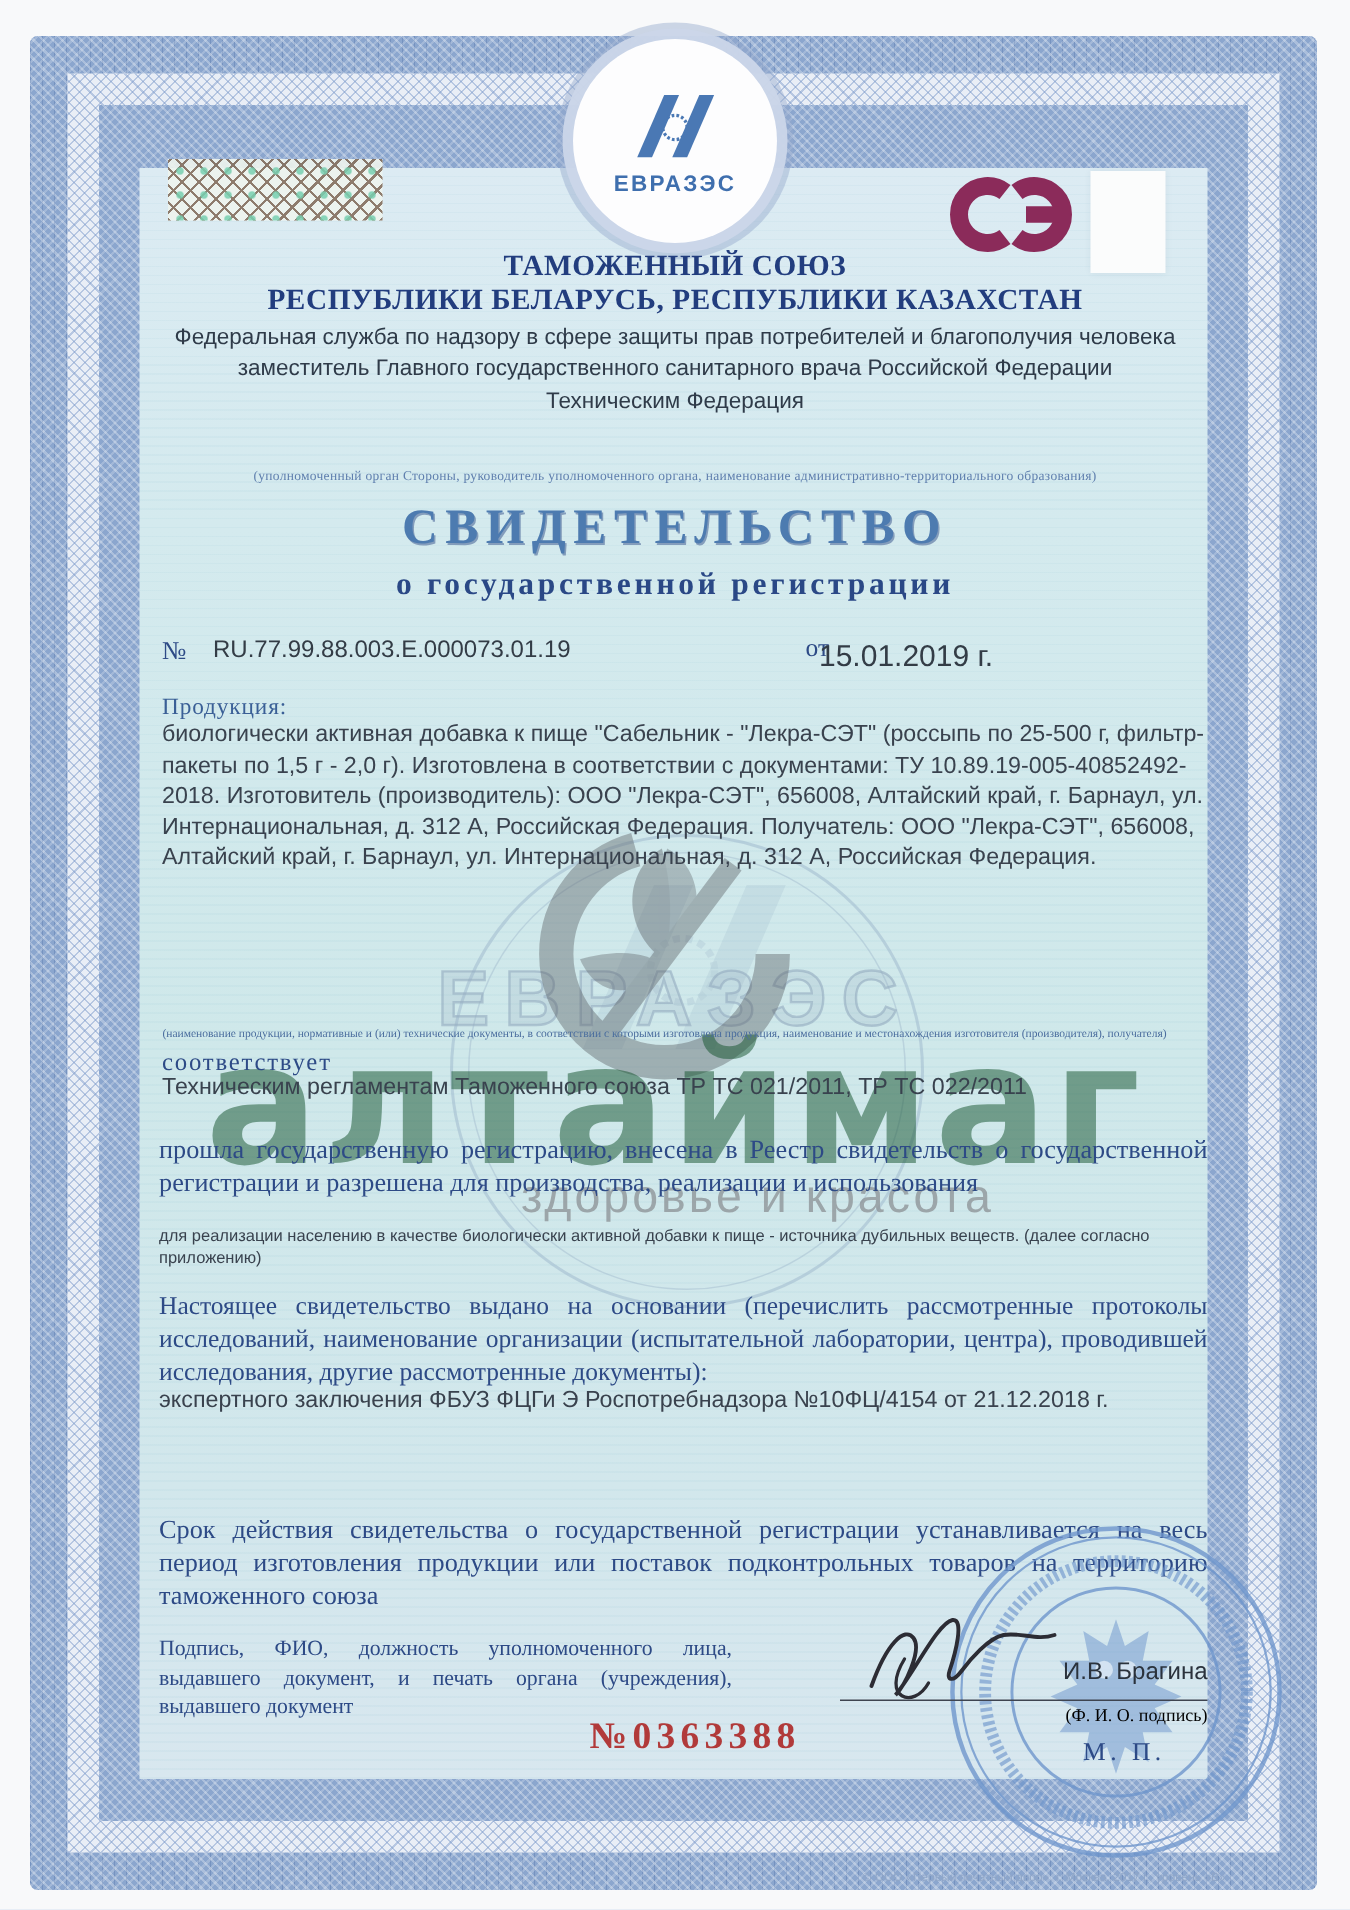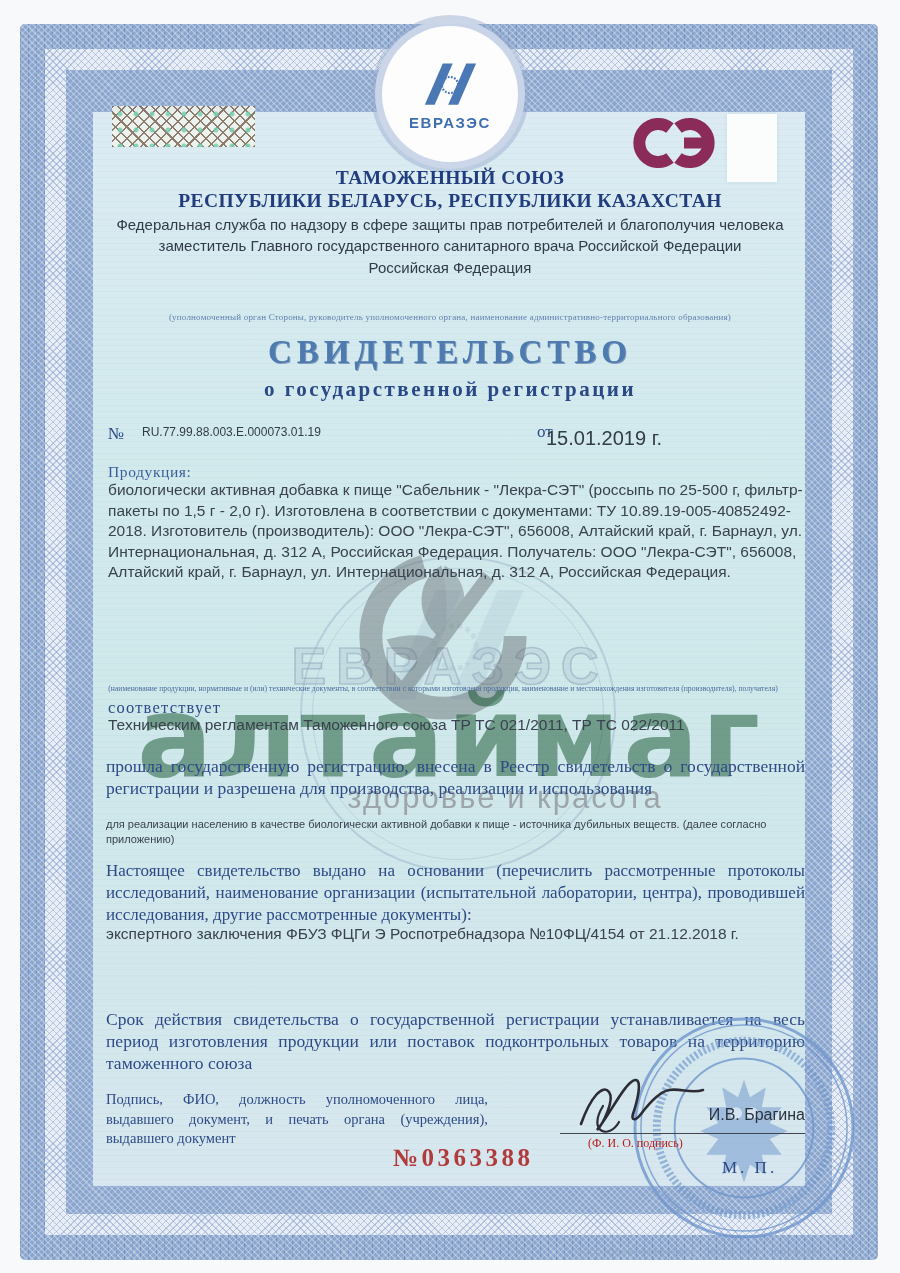--- a/index.html
+++ b/index.html
@@ -71,37 +71,37 @@
     margin-top:12px; font-weight:bold; font-size:33px; letter-spacing:5px; color:#4d7bb0;
     text-shadow:1px 1px 0 rgba(36,64,126,.45);
   }
   .title-sub { margin-top:6px; font-weight:bold; font-size:21px; letter-spacing:2.5px; color:#2a4886; }
   
   .abs { position:absolute; z-index:7; }
   .serif-navy { color:#2d4a86; }
   .sans-text { font-family:"Liberation Sans", sans-serif; color:#39424e; }
   .numrow { left:108px; top:424px; width:697px; height:22px; font-size:17px; }
   .numrow .no-label { position:absolute; left:0; top:0; color:#2d4a86; }
-  .numrow .no-value { position:absolute; left:34px; top:1px; font-family:"Liberation Sans", sans-serif; font-size:12px; color:#333c46; }
+  .numrow .no-value { position:absolute; left:34px; top:1px; font-family:"Liberation Sans", sans-serif; font-size:16px; color:#333c46; }
   .numrow .date-label { position:absolute; left:429px; top:-2px; color:#2d4a86; }
   .numrow .date-value { position:absolute; left:438px; top:3px; font-family:"Liberation Sans", sans-serif; font-size:20px; color:#333c46; }
   .product-label { left:108px; top:463px; font-size:15.5px; letter-spacing:.6px; color:#3a5f96; }
   .product-text { left:108px; top:480px; width:699px; font-size:15.5px; line-height:1.33; }
   .product-caption { left:87px; top:684px; width:712px; text-align:center; font-size:7.7px; color:#4a6d9e; }
   .conforms-label { left:108px; top:698px; font-size:16.5px; letter-spacing:1.2px; }
   .conforms-text { left:108px; top:716px; width:699px; font-size:15.5px; }
   .reg-statement { left:106px; top:756px; width:699px; font-size:17.5px; line-height:1.25; text-align:justify; }
   .usage-statement { left:106px; top:817px; width:699px; font-size:11px; line-height:1.33; }
   .basis-statement { left:106px; top:860px; width:699px; font-size:17px; line-height:1.28; text-align:justify; }
   .basis-value { left:106px; top:925px; width:699px; font-size:15.5px; }
   .validity-statement { left:106px; top:1008px; width:699px; font-size:17.5px; line-height:1.27; text-align:justify; }
   .sig-note { left:106px; top:1090px; width:382px; font-size:14.5px; line-height:1.35; text-align:justify; }
   .signer-name { left:655px; top:1106px; width:150px; text-align:right; font-family:"Liberation Sans", sans-serif; font-size:16px; color:#2a323c; z-index:9; }
   .sig-line { left:560px; top:1133px; width:245px; border-top:1.5px solid #3e4450; height:0; z-index:9; }
-  .sig-caption { left:588px; top:1136px; width:245px; text-align:left; font-size:12px; color:#b91c1c; z-index:9; }
+  .sig-caption { left:560px; top:1136px; width:245px; text-align:right; font-size:12px; color:#000000; z-index:9; }
   .seal-label { left:722px; top:1158px; font-size:17px; letter-spacing:3px; z-index:9; }
   .serial { left:393px; top:1144px; font-weight:bold; font-size:25px; letter-spacing:3.5px; color:#b13a3a; }
   .printer-note { left:575px; top:1247px; width:305px; font-family:"Liberation Sans", sans-serif; font-size:8px; color:#8fa6c8; z-index:7; }
   
   .wm { pointer-events:none; }
   .wm-emblem-circle {
     position:absolute; left:300px; top:556px; width:312px; height:312px; border-radius:50%;
     border:2px solid rgba(160,185,205,.55); z-index:4;
   }
   .wm-emblem-circle::before { content:""; position:absolute; inset:10px; border-radius:50%; border:1px solid rgba(160,185,205,.45); }
@@ -164,21 +164,21 @@
     <path d="M52,27 L74,27" stroke="#8b2b5a" stroke-width="11"></path>
   </svg>
   <div class="white-square"></div>
 
   <div class="header">
     <div class="union-line">ТАМОЖЕННЫЙ СОЮЗ</div>
     <div class="union-line">РЕСПУБЛИКИ БЕЛАРУСЬ, РЕСПУБЛИКИ КАЗАХСТАН</div>
     <div class="agency">
       <div>Федеральная служба по надзору в сфере защиты прав потребителей и благополучия человека</div>
       <div>заместитель Главного государственного санитарного врача Российской Федерации</div>
-      <div>Российская Федерация</div>
+      <div>Техническим Федерация</div>
     </div>
     <div class="authority-caption">(уполномоченный орган Стороны, руководитель уполномоченного органа, наименование административно-территориального образования)</div>
     <div class="title-main">СВИДЕТЕЛЬСТВО</div>
     <div class="title-sub">о государственной регистрации</div>
   </div>
 
   <div class="abs numrow">
     <span class="no-label">№</span>
     <span class="no-value">RU.77.99.88.003.E.000073.01.19</span>
     <span class="date-label">от</span>

